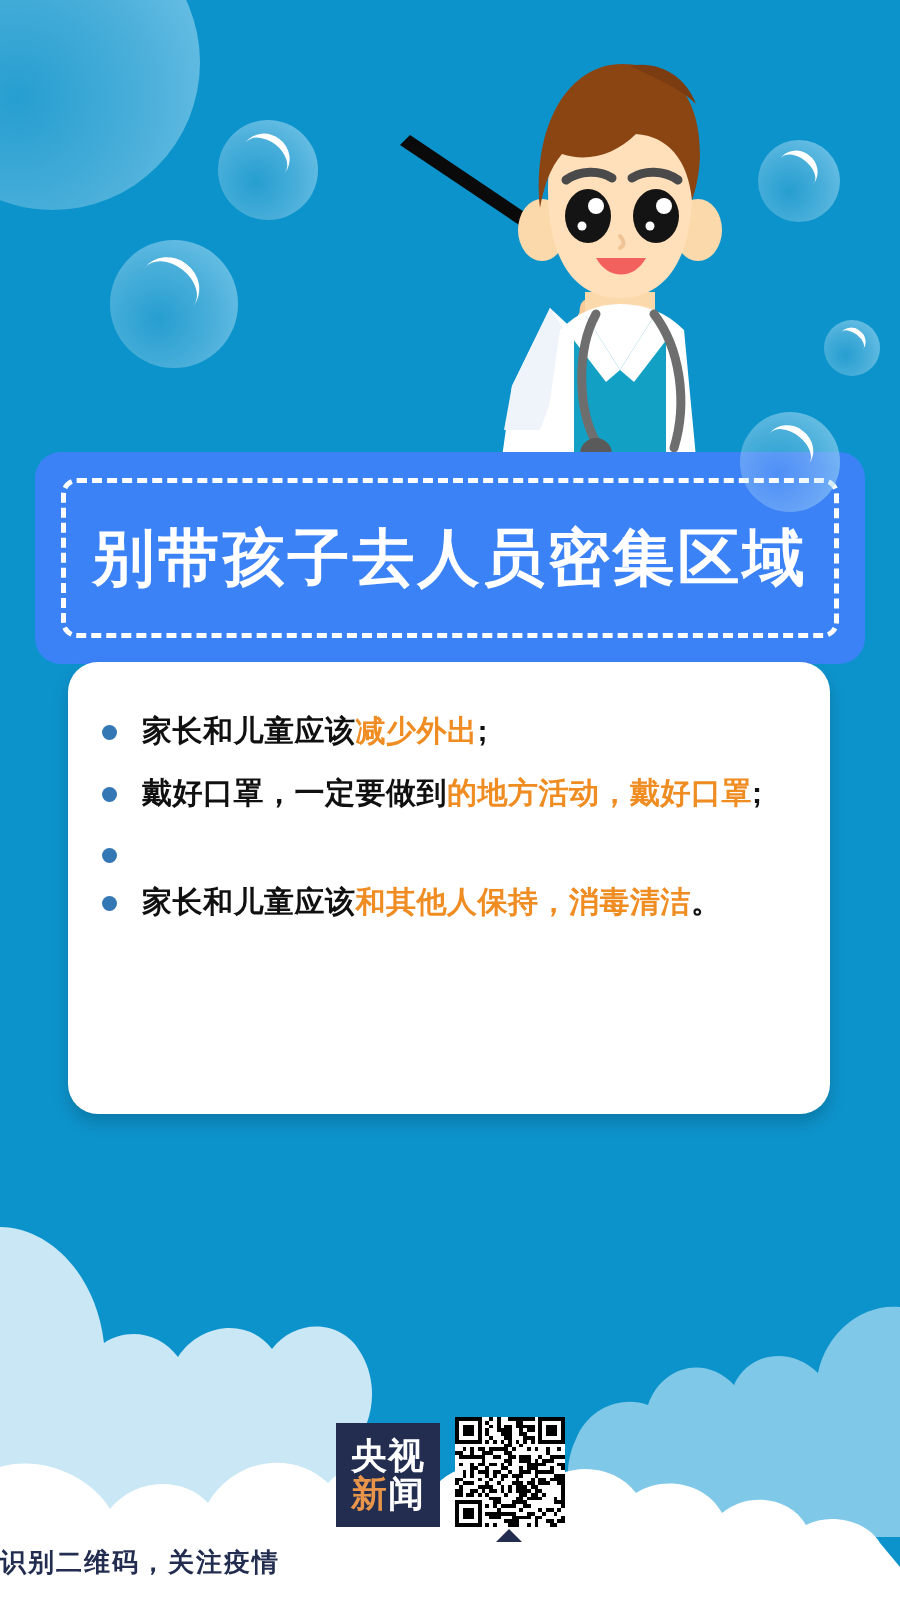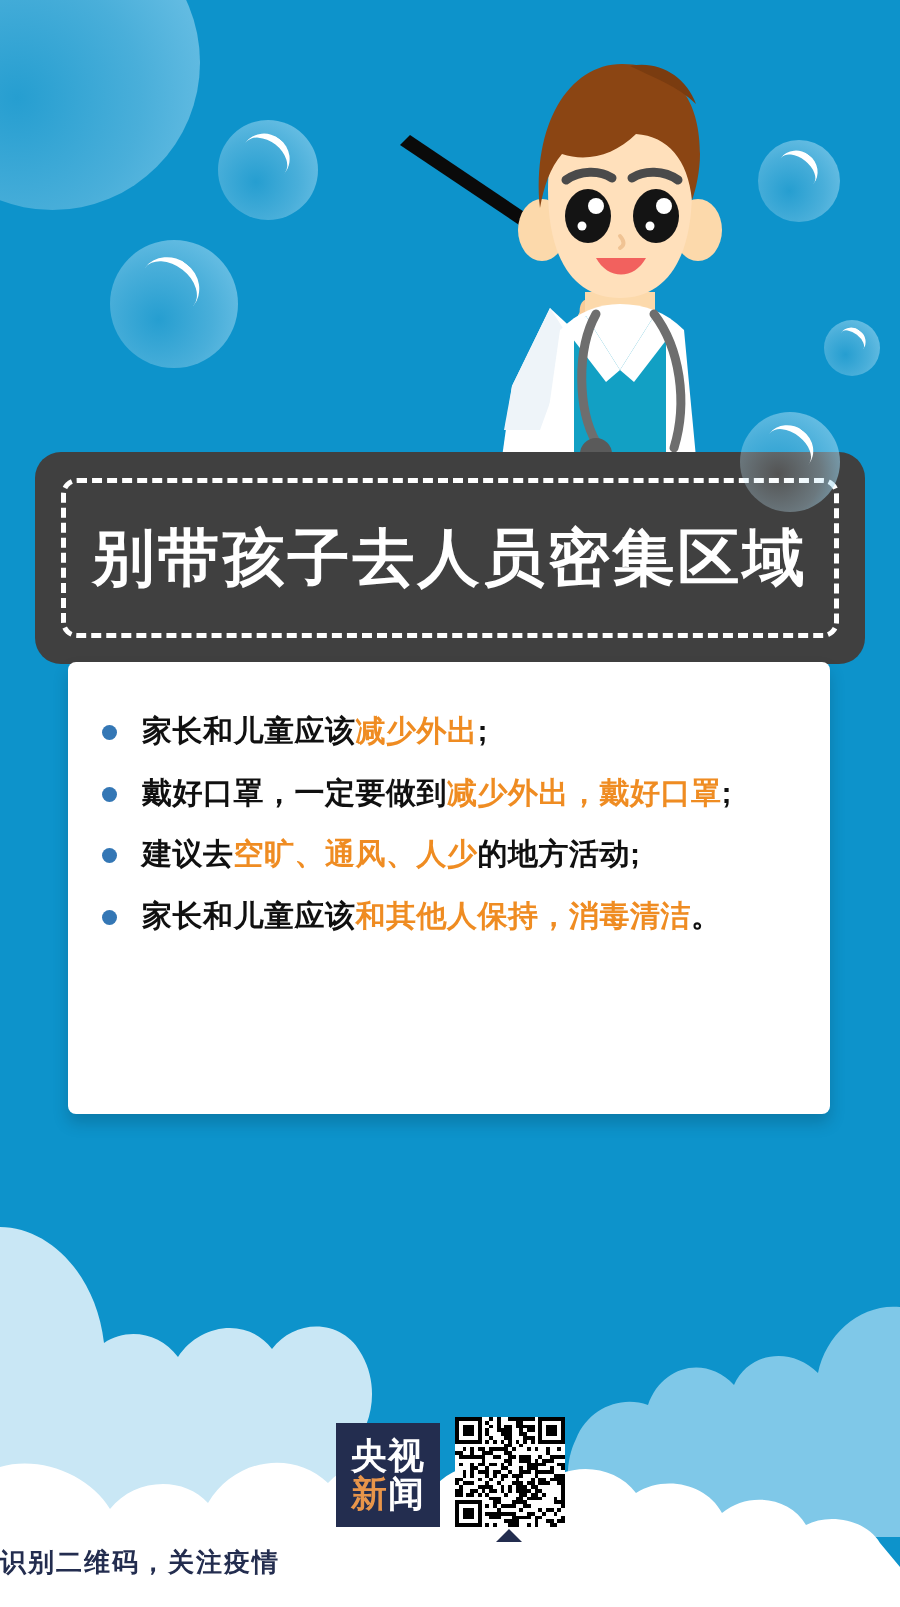--- a/index.html
+++ b/index.html
@@ -28,38 +28,38 @@
     border:0 solid #fff; border-top:7px solid #fff;
     transform:rotate(38deg);
   }
 
   
   #doctor { position:absolute; left:400px; top:30px; width:420px; height:470px; }
 
   
   #banner {
     position:absolute; left:35px; top:452px; width:830px; height:212px;
-    background:#404040; border-radius:26px;
+    background:#3b82f6; border-radius:26px;
   }
   #banner .dash {
     position:absolute; left:26px; top:26px; right:26px; bottom:26px;
     border:5px dashed #ffffff; border-radius:16px;
   }
   #banner-title {
     position:absolute; left:0; right:0; top:50%;
     transform:translateY(-50%);
     text-align:center; color:#ffffff;
     font-size:62px; font-weight:700; letter-spacing:3px;
     white-space:nowrap;
   }
 
   
   #card {
     position:absolute; left:68px; top:662px; width:762px; height:452px;
-    background:#ffffff; border-radius:8px;
+    background:#ffffff; border-radius:30px;
     box-shadow:0 9px 16px rgba(0,0,0,0.17);
   }
   #bullets { position:absolute; left:34px; top:46px; right:18px; }
   .bullet-row { display:flex; align-items:flex-start; margin-bottom:16px; }
   .dot {
     flex:none; width:15px; height:15px; border-radius:50%;
     background:#3477b5; margin-top:17px; margin-right:25px;
   }
   .btext {
     font-size:30px; line-height:1.52; color:#101010; font-weight:700;
@@ -185,25 +185,24 @@
   </div>
 
   <div id="card">
     <div id="bullets">
         <div class="bullet-row">
           <span class="dot"></span>
           <div class="btext"><span>家长和儿童应该</span><span class="hl-orange">减少外出</span><span>;</span></div>
         </div>
         <div class="bullet-row">
           <span class="dot"></span>
-          <div class="btext"><span>戴好口罩，一定要做到</span><span class="hl-orange">减少外出，戴好口罩</span><span>;</span></div>
+          <div class="btext"><span>戴好口罩，一定要做到</span><span class="hl-orange">的地方活动，戴好口罩</span><span>;</span></div>
         </div>
         <div class="bullet-row">
           <span class="dot"></span>
-          <div class="btext"><span>建议去</span><span class="hl-orange">空旷、通风、人少</span><span>的地方活动;</span></div>
         </div>
         <div class="bullet-row">
           <span class="dot"></span>
           <div class="btext"><span>家长和儿童应该</span><span class="hl-orange">和其他人保持，消毒清洁</span><span>。</span></div>
         </div>
       </div>
   </div>
 
   <svg id="clouds" viewBox="0 0 900 480" preserveAspectRatio="none">
     <g>

